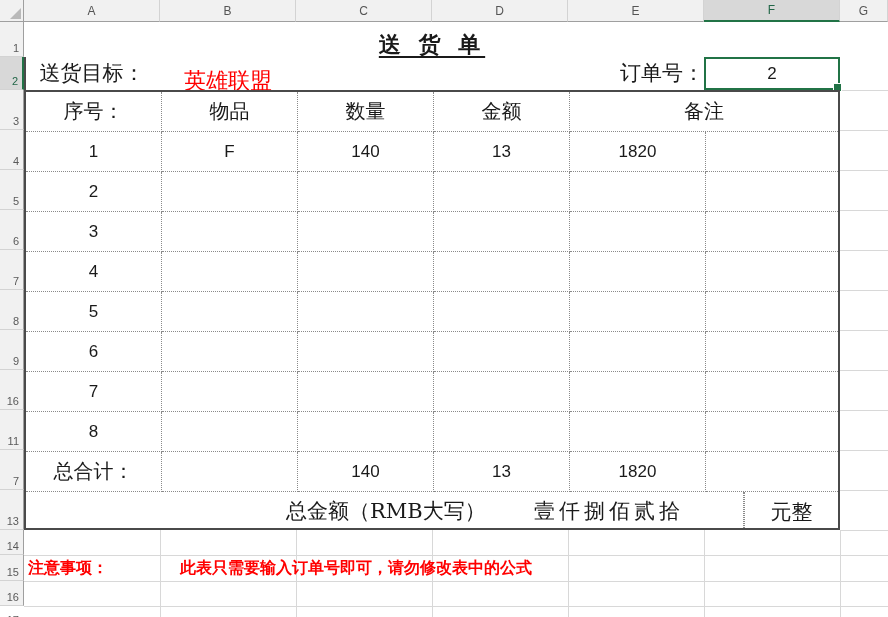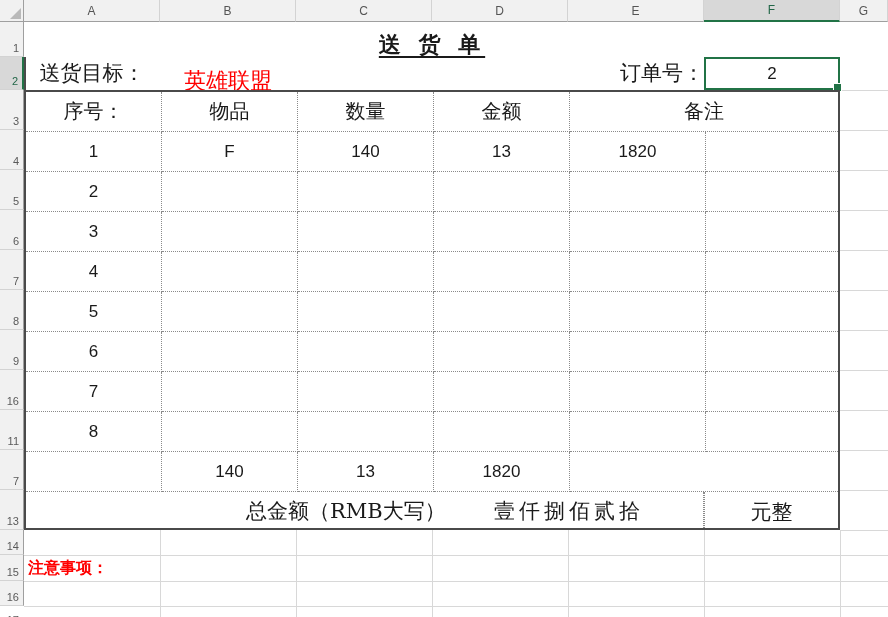--- a/index.html
+++ b/index.html
@@ -64,21 +64,21 @@
     border:2px solid #4a4a4a;background:#fff;overflow:hidden;
   }
   .trow{display:flex;height:40px;}
   .cell{
     box-sizing:border-box;flex:0 0 136px;display:flex;align-items:center;justify-content:center;
     border-right:1px dotted #8a8a8a;border-bottom:1px dotted #8a8a8a;overflow:hidden;white-space:nowrap;
   }
   .cell:last-child{flex:1 1 auto;border-right:none;}
   .ch{font-family:Liberation Sans, sans-serif;font-size:20px;}
   .num{font-size:17px;}
-  .rmb{height:40px;display:flex;}
+  .rmb{height:40px;display:flex;padding-left:40px;}
   .rmb-left{box-sizing:border-box;flex:0 0 678px;position:relative;border-bottom:none;}
   .rmb-left span{position:absolute;top:0;height:38px;line-height:38px;white-space:nowrap;
     font-family:"DejaVu Serif",serif;font-size:21px;}
   .rmb-label{left:220px;}
   .rmb-words{left:468px;letter-spacing:4px;}
   .rmb-right{box-sizing:border-box;flex:1 1 auto;border-left:1px dotted #8a8a8a;
     display:flex;align-items:center;justify-content:center;
     font-family:"DejaVu Serif",serif;font-size:21px;white-space:nowrap;}
   
   .notes{position:absolute;left:0;top:533px;width:864px;height:26px;}
@@ -232,33 +232,35 @@
           <div class="trow">
             <div class="cell num">8</div>
             <div class="cell num"></div>
             <div class="cell num"></div>
             <div class="cell num"></div>
             <div class="cell num"></div>
             <div class="cell num"></div>
           </div>
         </div>
       <div class="trow" id="totalRow">
+          <div class="cell ch">总合计：</div>
           <div class="cell num"></div>
           <div class="cell num">140</div>
           <div class="cell num">13</div>
           <div class="cell num">1820</div>
           <div class="cell num"></div>
         </div>
       <div class="rmb">
         <div class="cell rmb-left">
           <span class="rmb-label">总金额（RMB大写）</span>
           <span class="rmb-words">壹仟捌佰贰拾</span>
         </div>
         <div class="cell rmb-right">元整</div>
       </div>
     </div>
 
     <div class="notes">
       <span class="notes-label red">注意事项：</span>
+      <span class="notes-text red">此表只需要输入订单号即可，请勿修改表中的公式</span>
     </div>
   </div>
 
 </div>
 
 </body></html>

